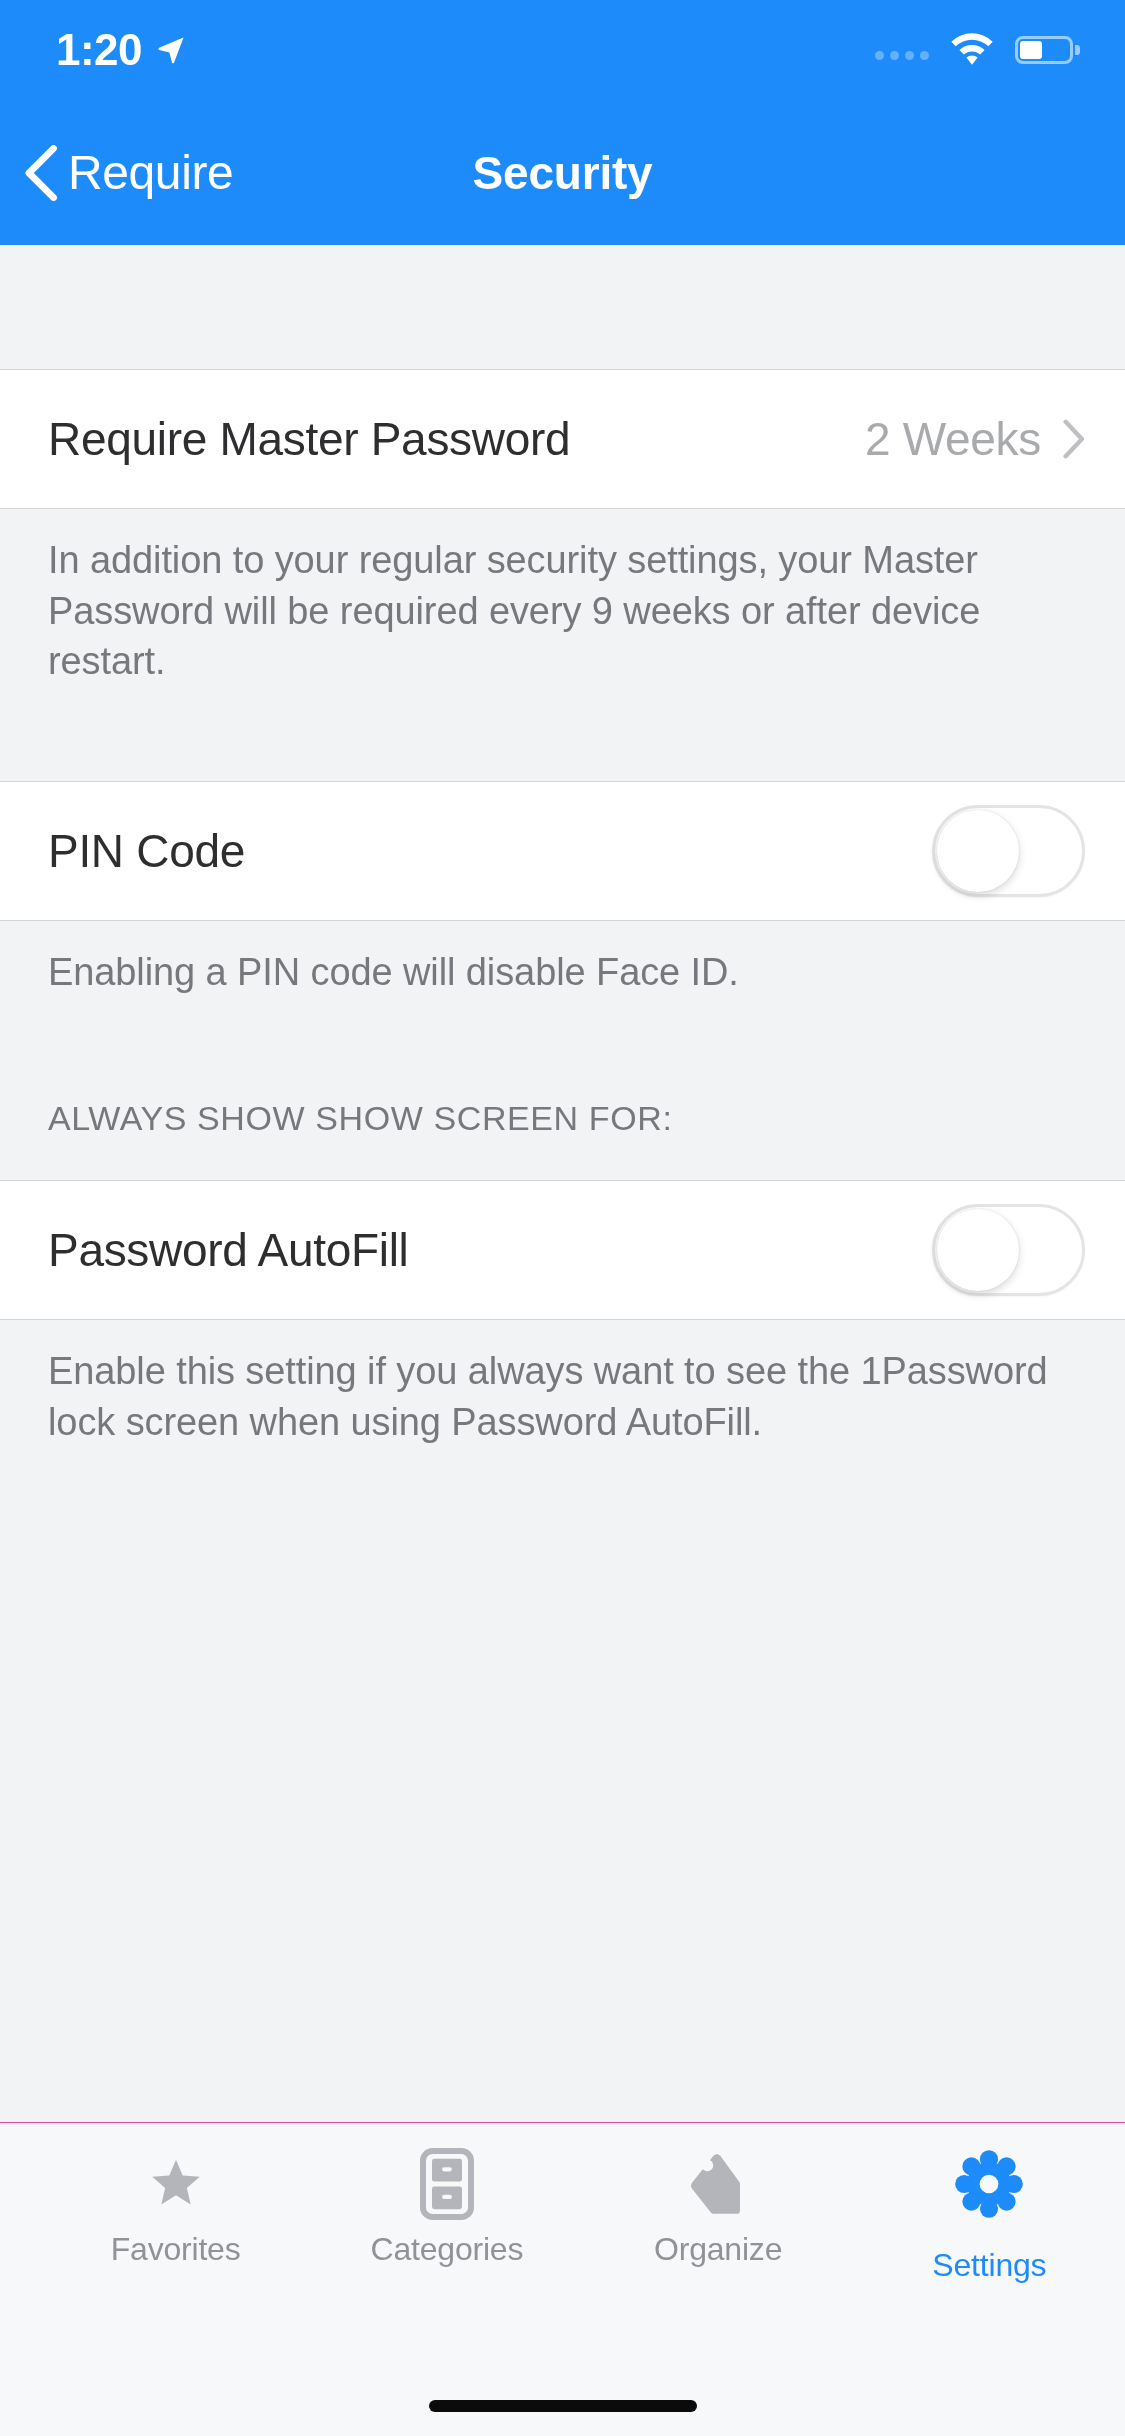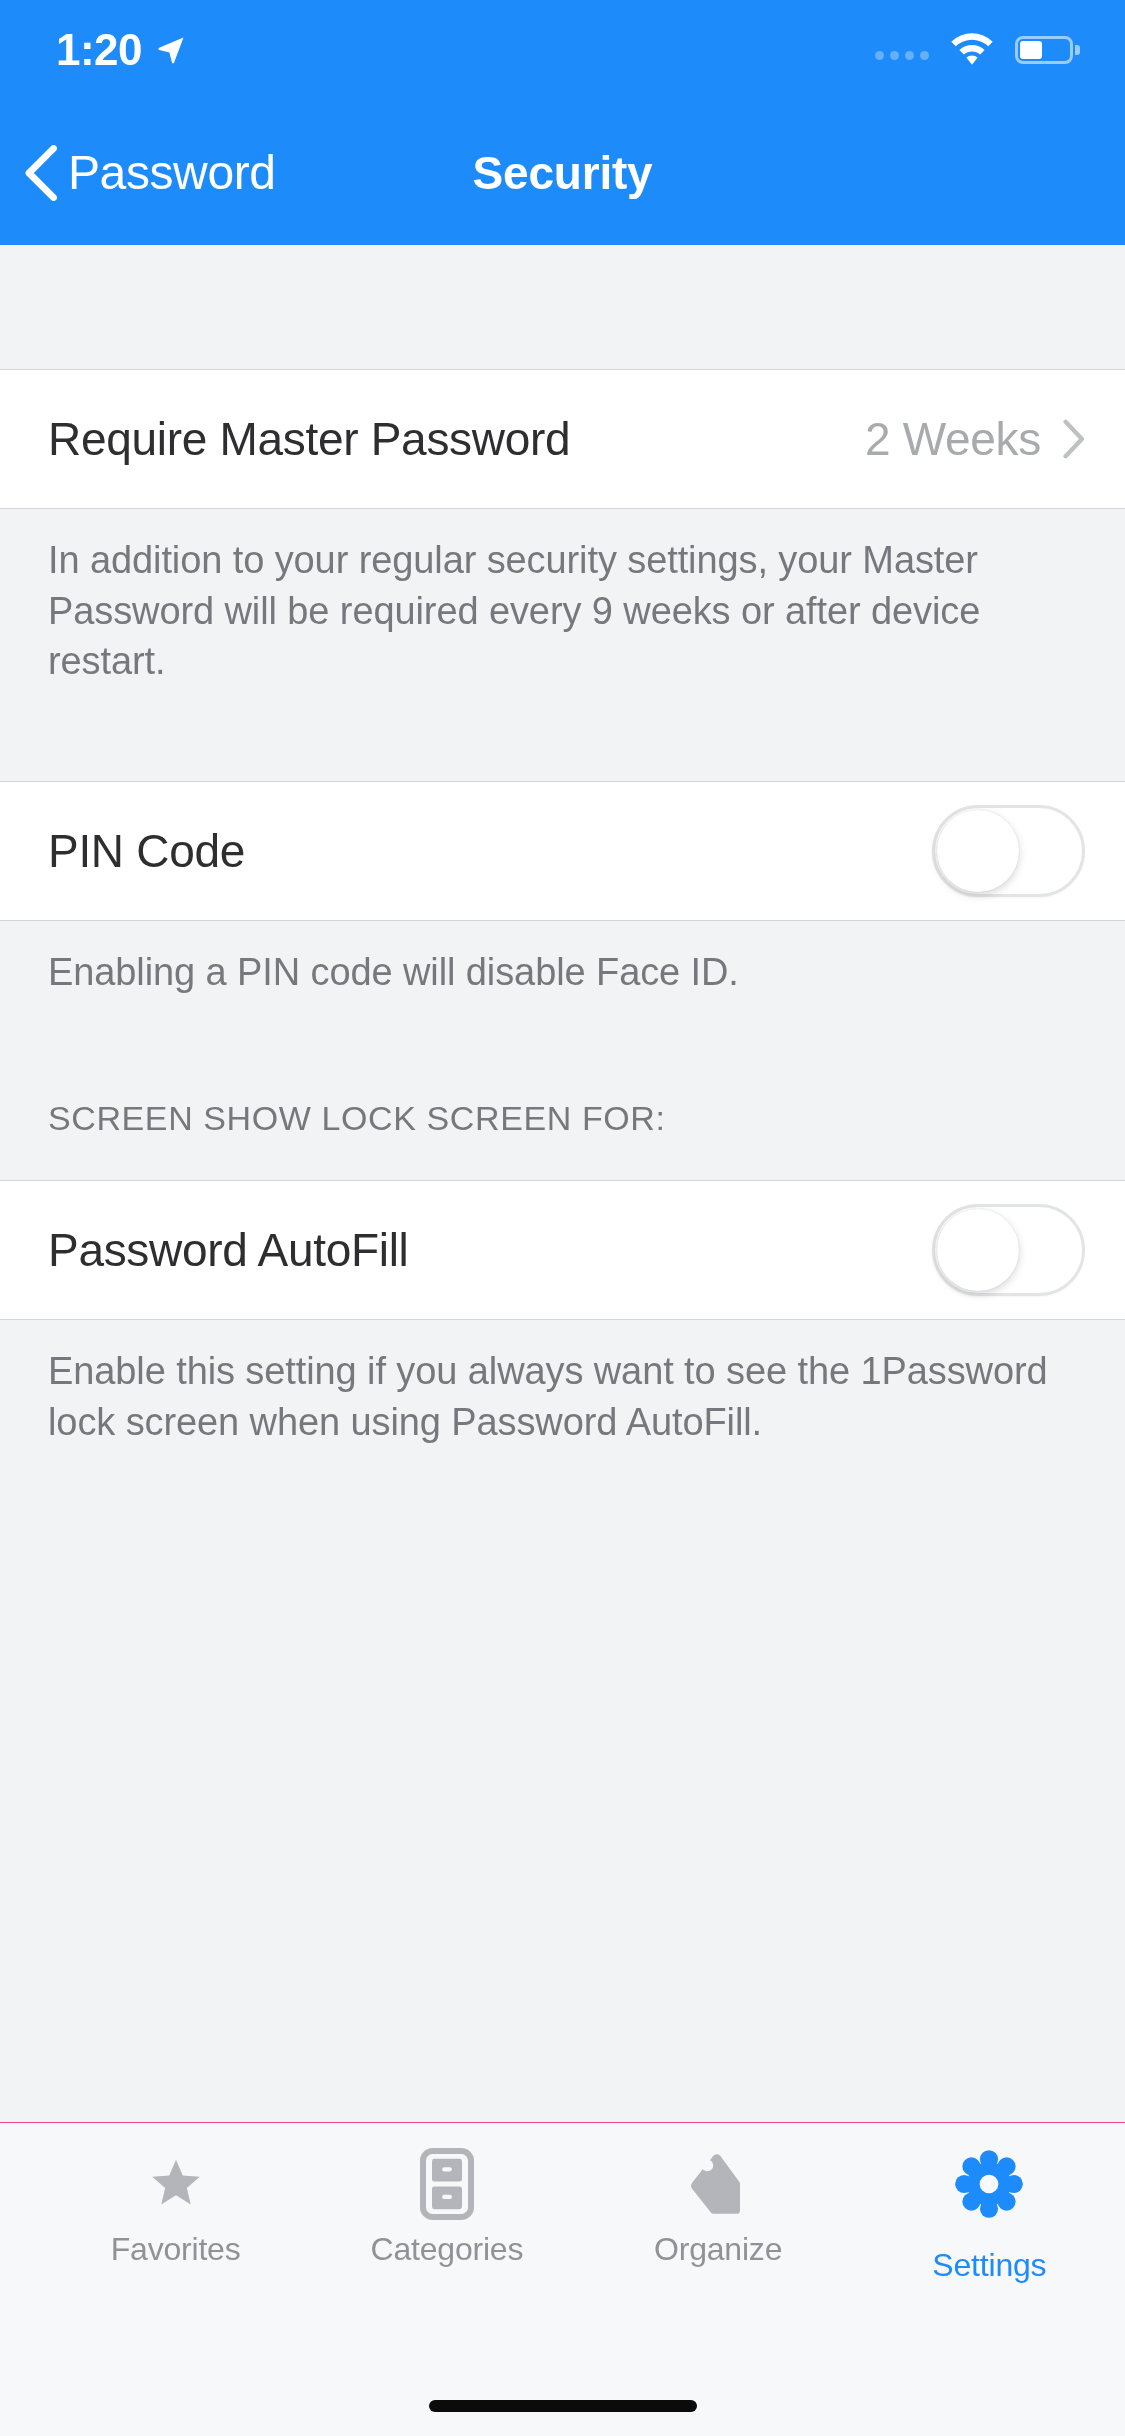--- a/index.html
+++ b/index.html
@@ -141,21 +141,21 @@
           <span class="batt-cap"></span>
         </span>
       </div>
     </div>
 
     <div class="navrow">
       <div class="back-btn">
         <svg class="chev-back" viewBox="0 0 12 20">
           <path d="M10.5 1.2 1.7 10l8.8 8.8" fill="none" stroke="#ffffff" stroke-width="2.4" stroke-linecap="round" stroke-linejoin="round"></path>
         </svg>
-        <span class="back-label">Password</span>
+        <span class="back-label">Require</span>
       </div>
       <div class="nav-title">Security</div>
     </div>
   </div>
 
   <div class="content">
 
     <div class="gap"></div>
 
     <div class="cell">
@@ -174,21 +174,21 @@
     <div class="cell">
       <span class="cell-title">PIN Code</span>
       <span class="toggle">
           <span class="knob"></span>
         </span>
     </div>
     <div class="footer-text">Enabling a PIN code will disable Face ID.</div>
 
     <div style="height:102px;"></div>
 
-    <div class="sec-header">SCREEN SHOW LOCK SCREEN FOR:</div>
+    <div class="sec-header">ALWAYS SHOW SHOW SCREEN FOR:</div>
     <div style="height:42px;"></div>
 
     <div class="cell">
       <span class="cell-title">Password AutoFill</span>
       <span class="toggle">
           <span class="knob"></span>
         </span>
     </div>
     <div class="footer-text">Enable this setting if you always want to see the 1Password lock screen when using Password AutoFill.</div>
 

